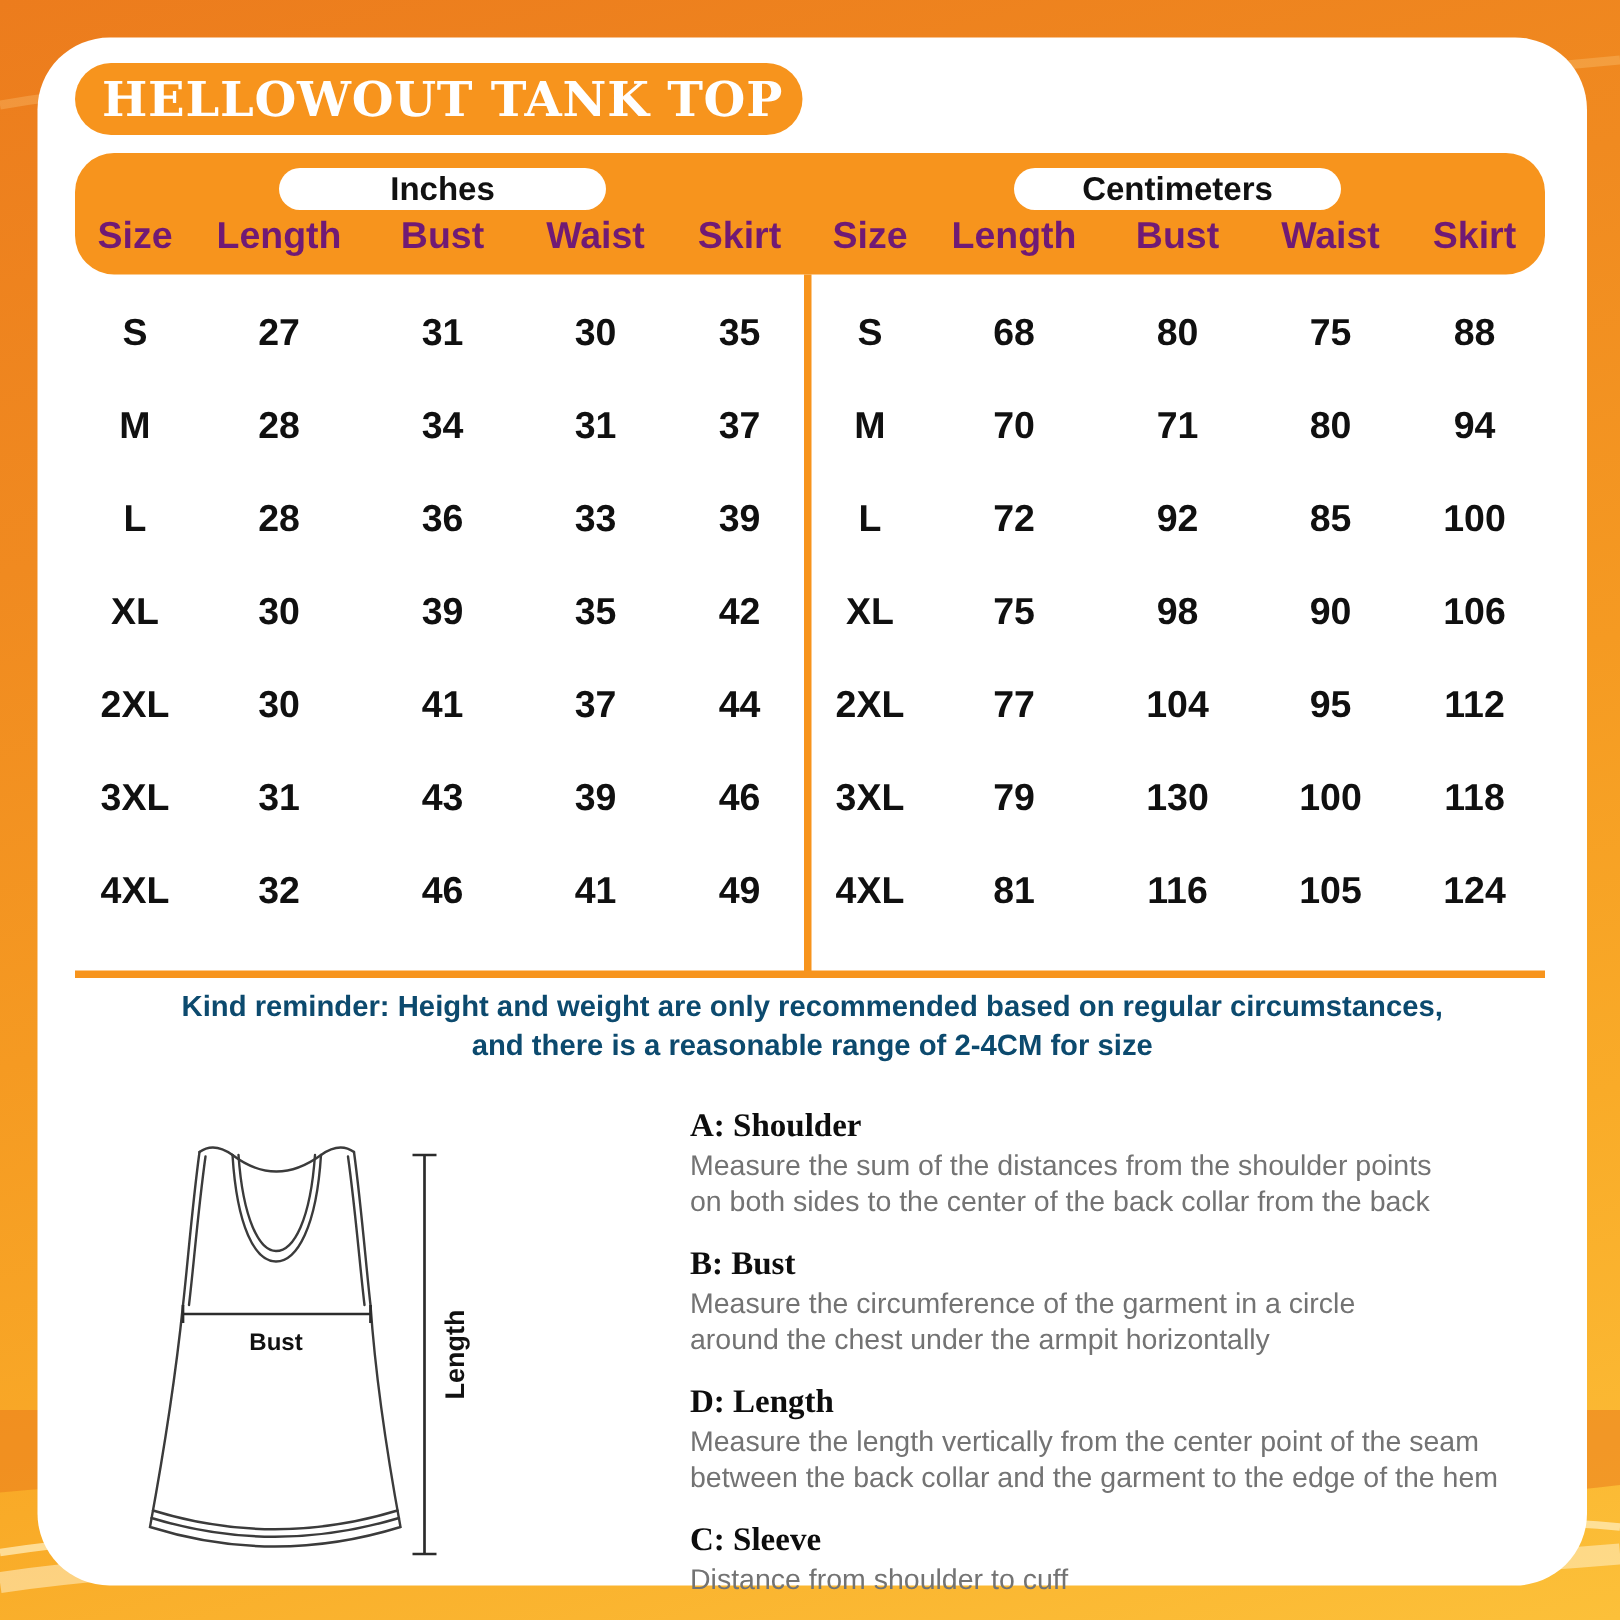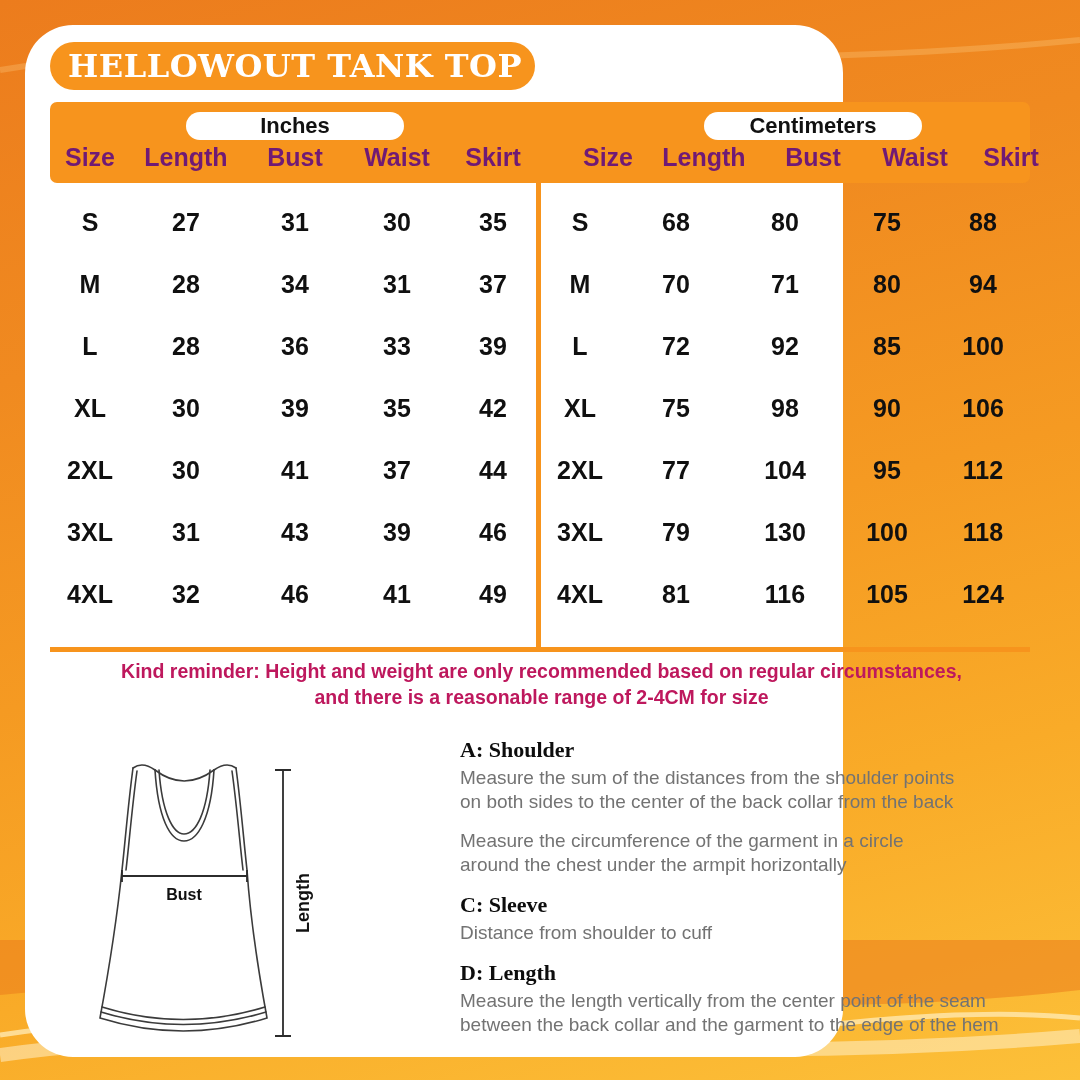--- a/index.html
+++ b/index.html
@@ -8,41 +8,40 @@
     font-family:"Liberation Sans", sans-serif;
     background: linear-gradient(165deg,#ec7c1d 0%, #f08a20 28%, #f59a22 52%, #f9ab28 74%, #fcc039 100%);
     overflow:hidden;
   }
   .stage{ position:relative; width:1080px; height:1080px; }
 
   .bg-waves{ position:absolute; left:0; bottom:0; width:1080px; height:140px; }
   .bg-waves-top{ position:absolute; left:0; top:0; width:1080px; height:90px; opacity:.55; }
 
   .card{
-    position:absolute; left:25px; top:25px; width:818px; height:1032px;
+    position:absolute; left:25px; top:25px; width:1033px; height:1032px;
     background:#ffffff; border-radius:48px; z-index:2;
   }
 
   
   .banner{
     position:absolute; left:25px; top:17px; width:485px; height:48px;
     background:#f7941d; border-radius:24px;
     display:flex; align-items:center; padding-left:18px;
   }
   .banner .title{
     font-family:"DejaVu Serif", serif; font-weight:bold;
     font-size:32px; color:#ffffff; letter-spacing:.5px; white-space:nowrap;
   }
 
   
   .band{
     position:absolute; left:25px; top:77px; width:980px; height:81px;
-    background:#f7941d; border-radius:7px;
+    background:#f7941d; border-radius:26px;
     display:flex;
-    gap:28px;
   }
   .band-half{ width:490px; display:flex; flex-direction:column; align-items:center; }
   .unit-pill{
     margin-top:10px; height:28px; min-width:218px; padding:0 26px;
     background:#ffffff; border-radius:15px;
     display:flex; align-items:center; justify-content:center;
   }
   .unit-pill span{ font-weight:bold; font-size:22px; color:#111; }
   .cols{
     width:490px; display:grid; grid-template-columns:80px 112px 106px 98px 94px;
@@ -69,21 +68,21 @@
     background:#f7941d;
   }
   .h-divider{
     position:absolute; left:25px; top:622px; width:980px; height:5px;
     background:#f7941d;
   }
 
   .reminder{
     position:absolute; left:40px; top:633px; width:953px;
     text-align:center; font-weight:bold; font-size:19.5px; line-height:26px;
-    color:#be185d; white-space:pre-line;
+    color:#0c4a6e; white-space:pre-line;
   }
 
   
   .diagram{ position:absolute; left:60px; top:725px; width:260px; height:305px; }
   .diagram svg{ width:260px; height:305px; }
   .line-art{ stroke:#3b3b3b; stroke-width:1.6; fill:none; stroke-linecap:round; }
   .measure{ stroke:#2c2c2c; stroke-width:1.8; fill:none; }
   .svg-label{ font-family:"Liberation Sans", sans-serif; font-weight:bold; fill:#111; }
 
   
@@ -249,28 +248,29 @@
       </svg>
     </div>
 
     <div class="instructions">
       <div class="inst-block">
         <div class="inst-heading">A: Shoulder</div>
         <div class="inst-body">Measure the sum of the distances from the shoulder points
 on both sides to the center of the back collar from the back</div>
       </div>
       <div class="inst-block">
+        <div class="inst-heading">B: Bust</div>
         <div class="inst-body">Measure the circumference of the garment in a circle
 around the chest under the armpit horizontally</div>
-      </div>
-      <div class="inst-block">
-        <div class="inst-heading">C: Sleeve</div>
-        <div class="inst-body">Distance from shoulder to cuff</div>
       </div>
       <div class="inst-block">
         <div class="inst-heading">D: Length</div>
         <div class="inst-body">Measure the length vertically from the center point of the seam
 between the back collar and the garment to the edge of the hem</div>
       </div>
+      <div class="inst-block">
+        <div class="inst-heading">C: Sleeve</div>
+        <div class="inst-body">Distance from shoulder to cuff</div>
+      </div>
     </div>
 
   </div>
 </div>
 
 </body></html>

